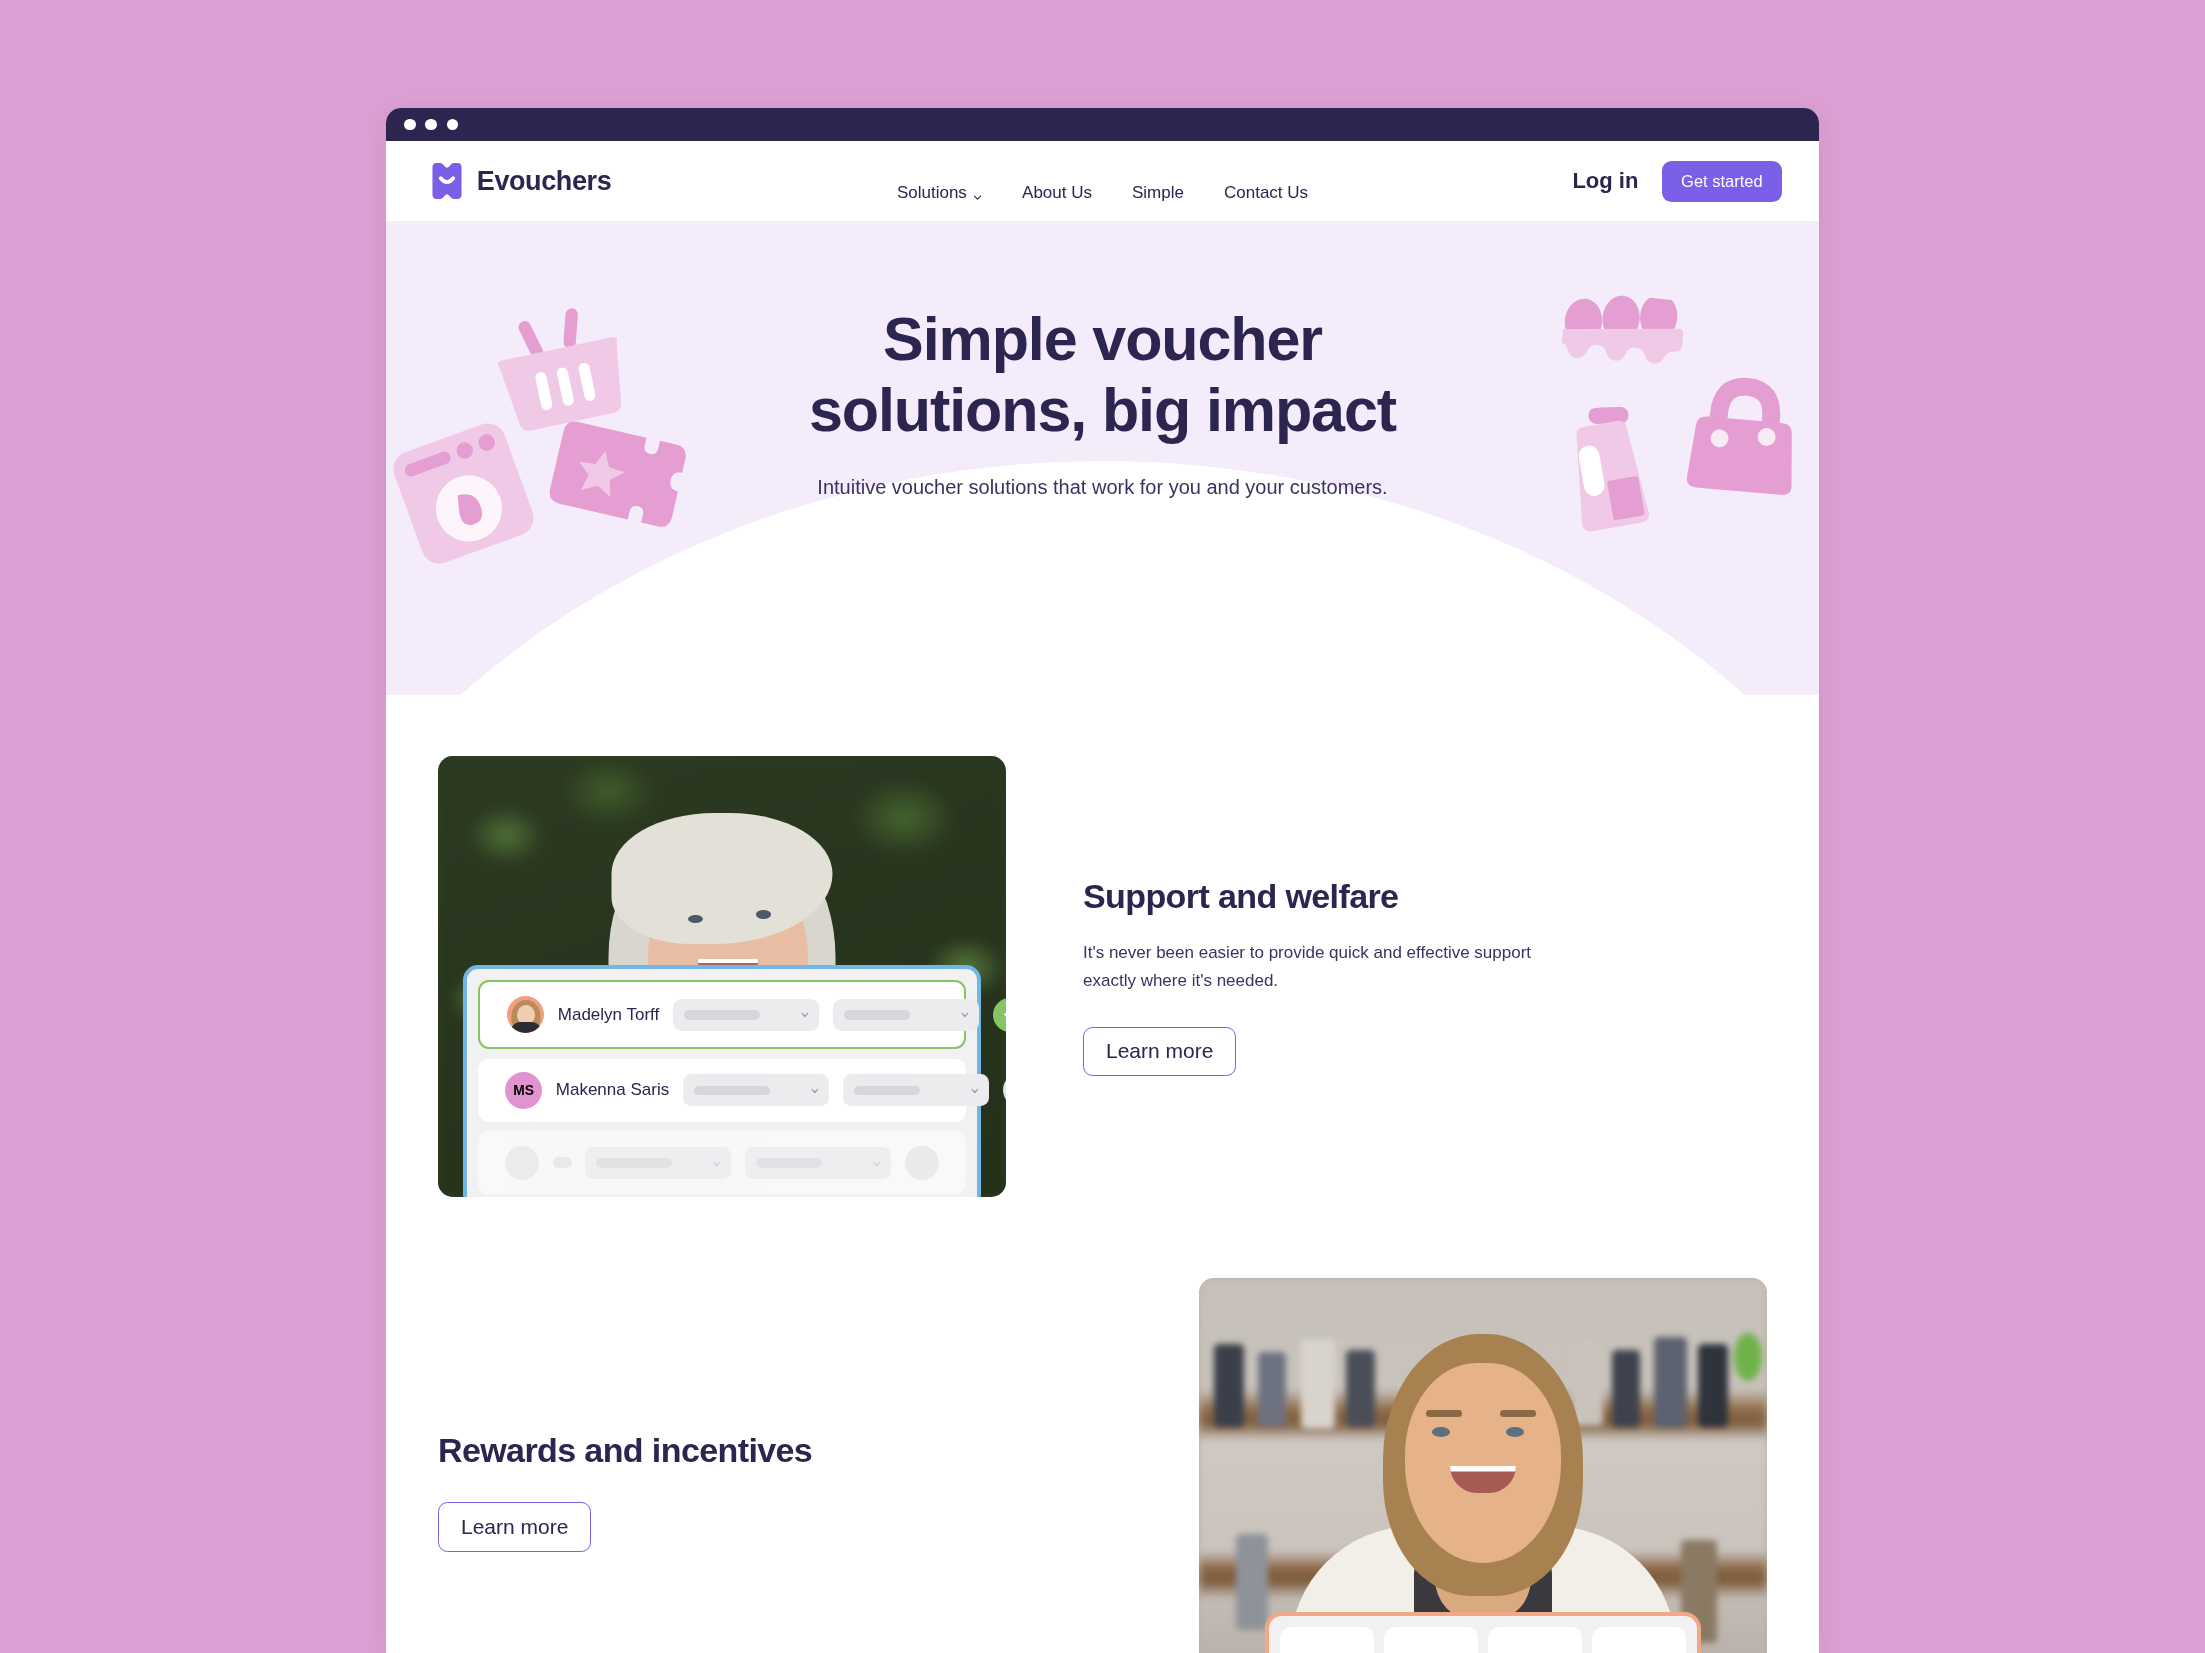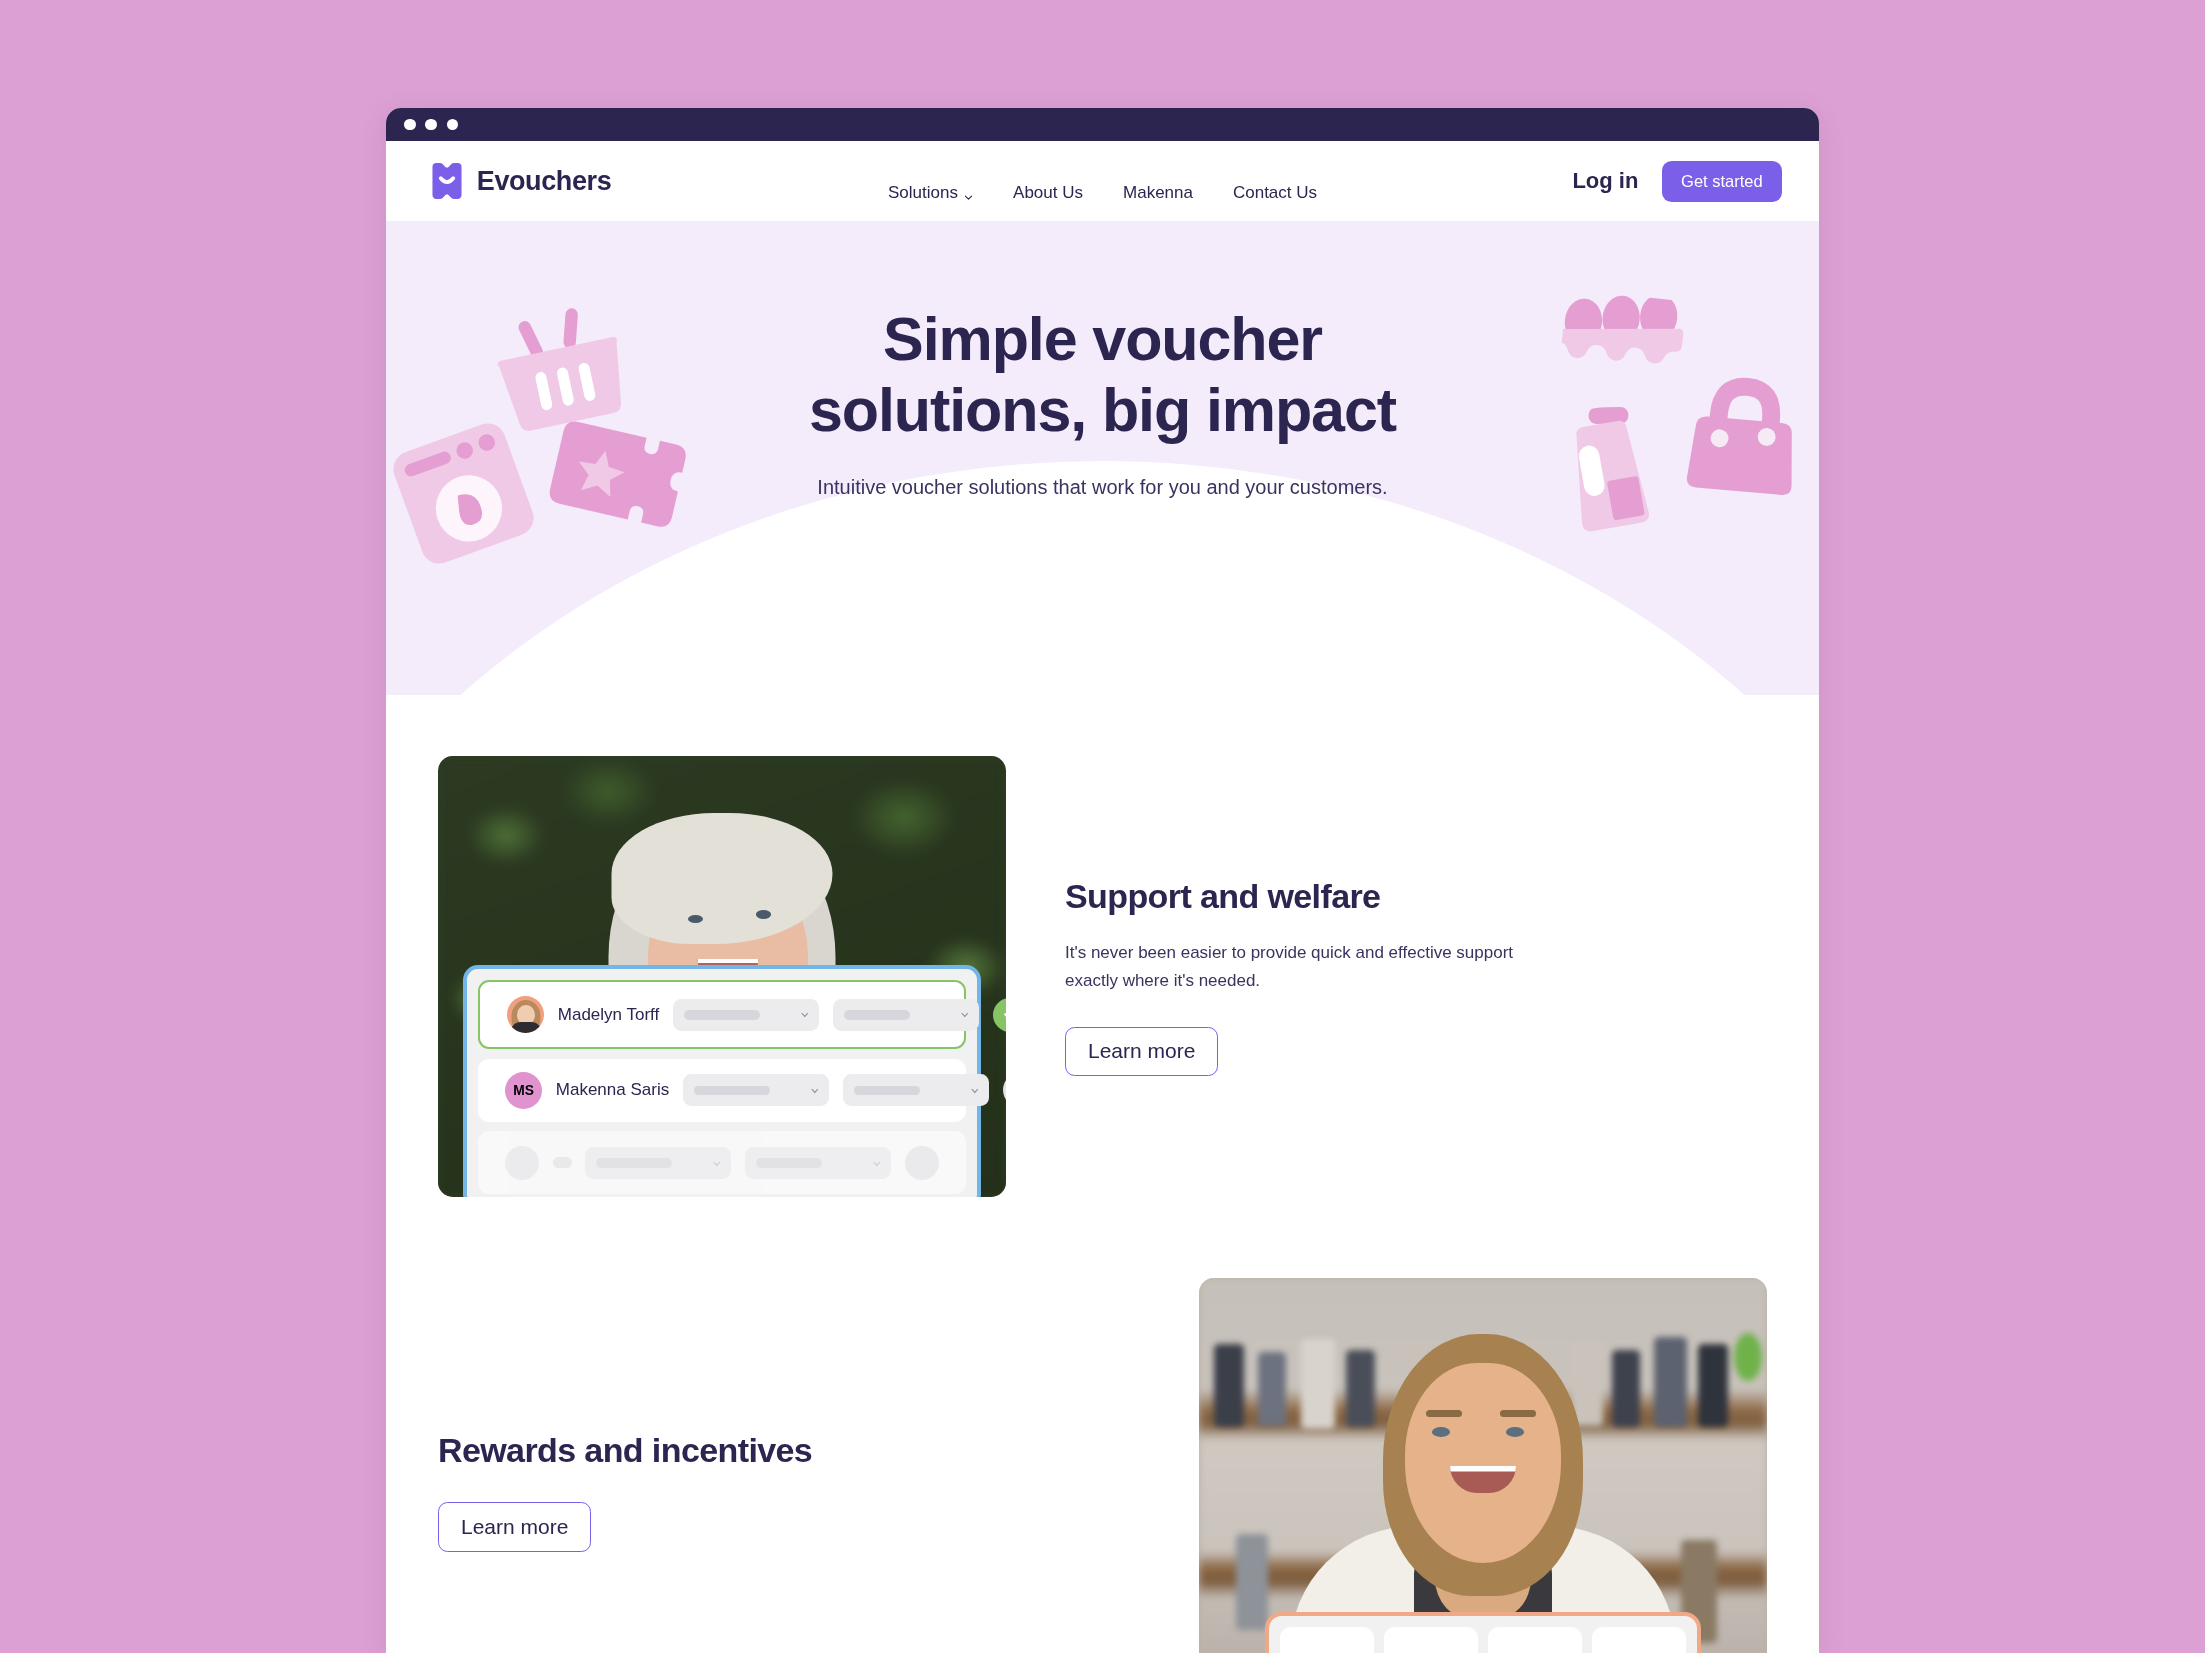--- a/index.html
+++ b/index.html
@@ -85,21 +85,21 @@
   }
   .sec1 { margin-top: 61px; }
   .sec2 { margin-top: 81px; }
 
   .media {
     position: relative; border-radius: 15px; overflow: hidden; flex: none;
   }
   .media-1 { width: 568px; height: 441px; }
   .media-2 { width: 568px; height: 427px; }
 
-  .copy { flex: 1; padding-left: 59px; padding-right: 27.6px; }
+  .copy { flex: 1; padding-left: 77px; padding-right: 27.6px; }
   .copy-left { flex: 1; padding-right: 83px; padding-left: 0; }
   .sec-title { font-size: 34px; font-weight: 700; color: #2b2550; letter-spacing: -0.6px; }
   .sec-body { margin-top: 23.4px; font-size: 17px; line-height: 1.62; color: #3a3360; max-width: 455px; }
   .btn-outline {
     margin-top: 32px; display: inline-block;
     background: #fff; color: #2b2550; font-size: 21px;
     border: 1.7px solid #7c5fe8; border-radius: 9.6px;
     padding: 11.7px 22px; cursor: pointer; font-family: inherit;
   }
 
@@ -238,21 +238,21 @@
           <span class="caret">
             <svg width="9" height="9" viewBox="0 0 13 13">
                 <path d="M2 4.5 L6.5 9 L11 4.5" stroke="#2b2550" stroke-width="1.6" fill="none" stroke-linecap="round" stroke-linejoin="round"></path>
               </svg>
           </span>
         </span>
         <span class="nav-link">
           <span>About Us</span>
         </span>
         <span class="nav-link">
-          <span>Makenna</span>
+          <span>Simple</span>
         </span>
         <span class="nav-link">
           <span>Contact Us</span>
         </span>
       </div>
 
       <div class="nav-right">
         <span class="login-link">Log in</span>
         <button class="btn-primary">Get started</button>
       </div>

